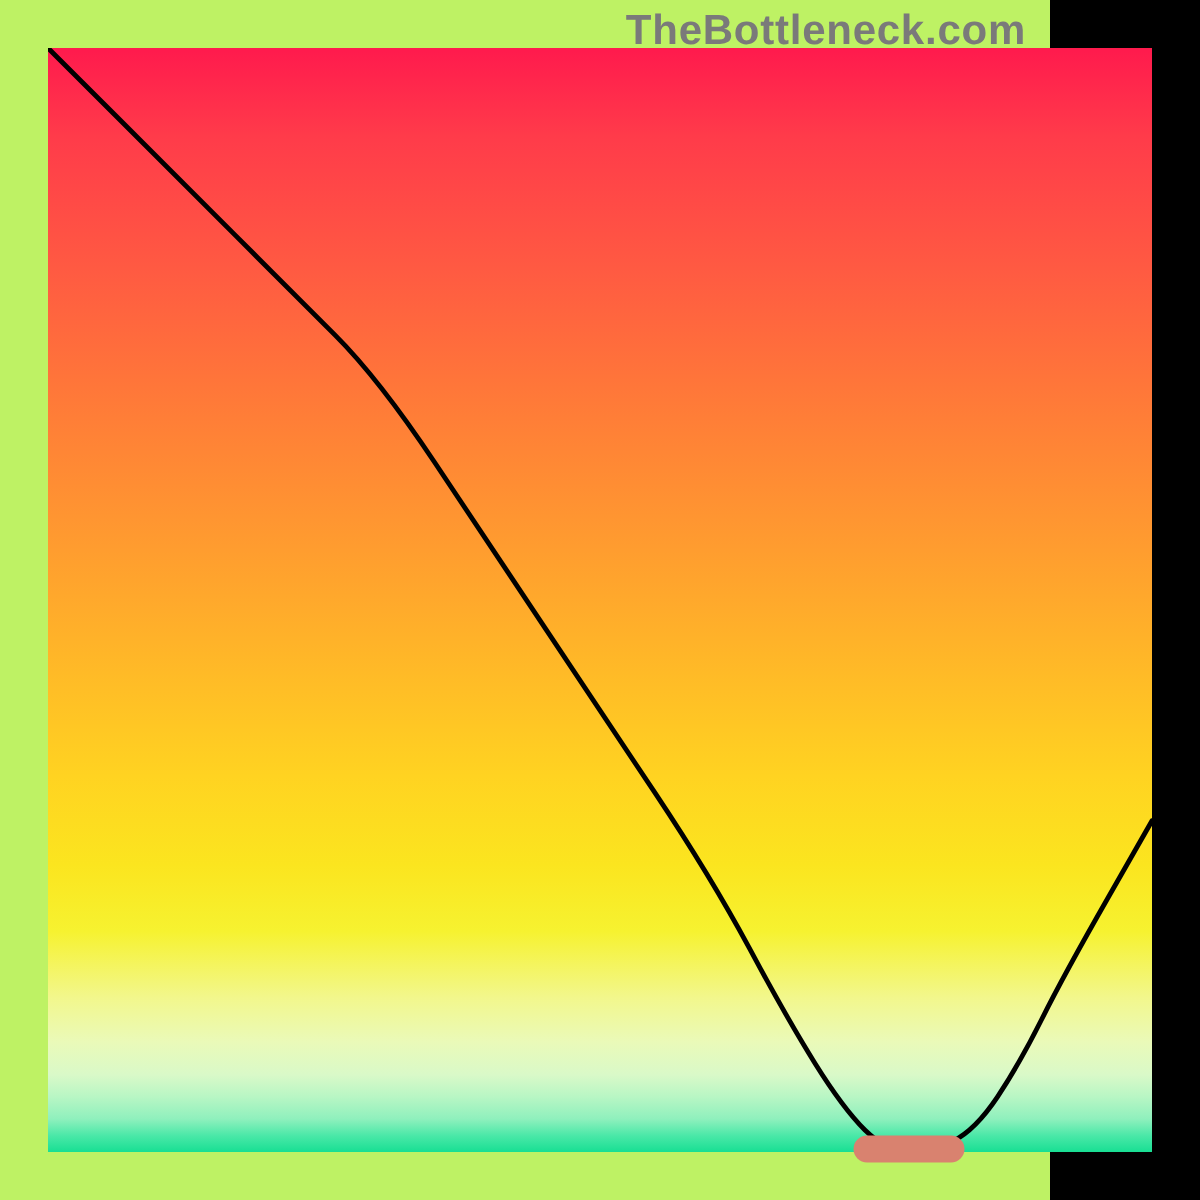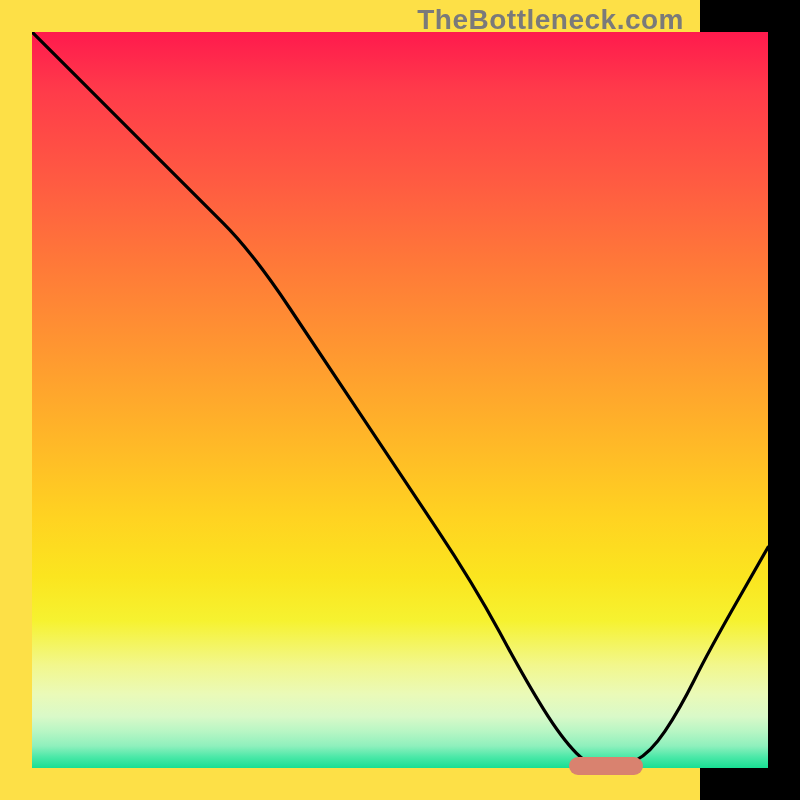--- a/index.html
+++ b/index.html
@@ -8,21 +8,21 @@
     width: 800px;
     height: 800px;
     background: #000;
     font-family: Arial, Helvetica, sans-serif;
     overflow: hidden;
   }
   .frame {
     position: relative;
     width: 700px;
     height: 800px;
-    background: #fde047;
+    background: #bef264;
   }
   .watermark {
     position: absolute;
     top: 4px;
     right: 16px;
     color: #7a7a7a;
     font-size: 28px;
     font-weight: 600;
     letter-spacing: 0.5px;
     z-index: 10;

